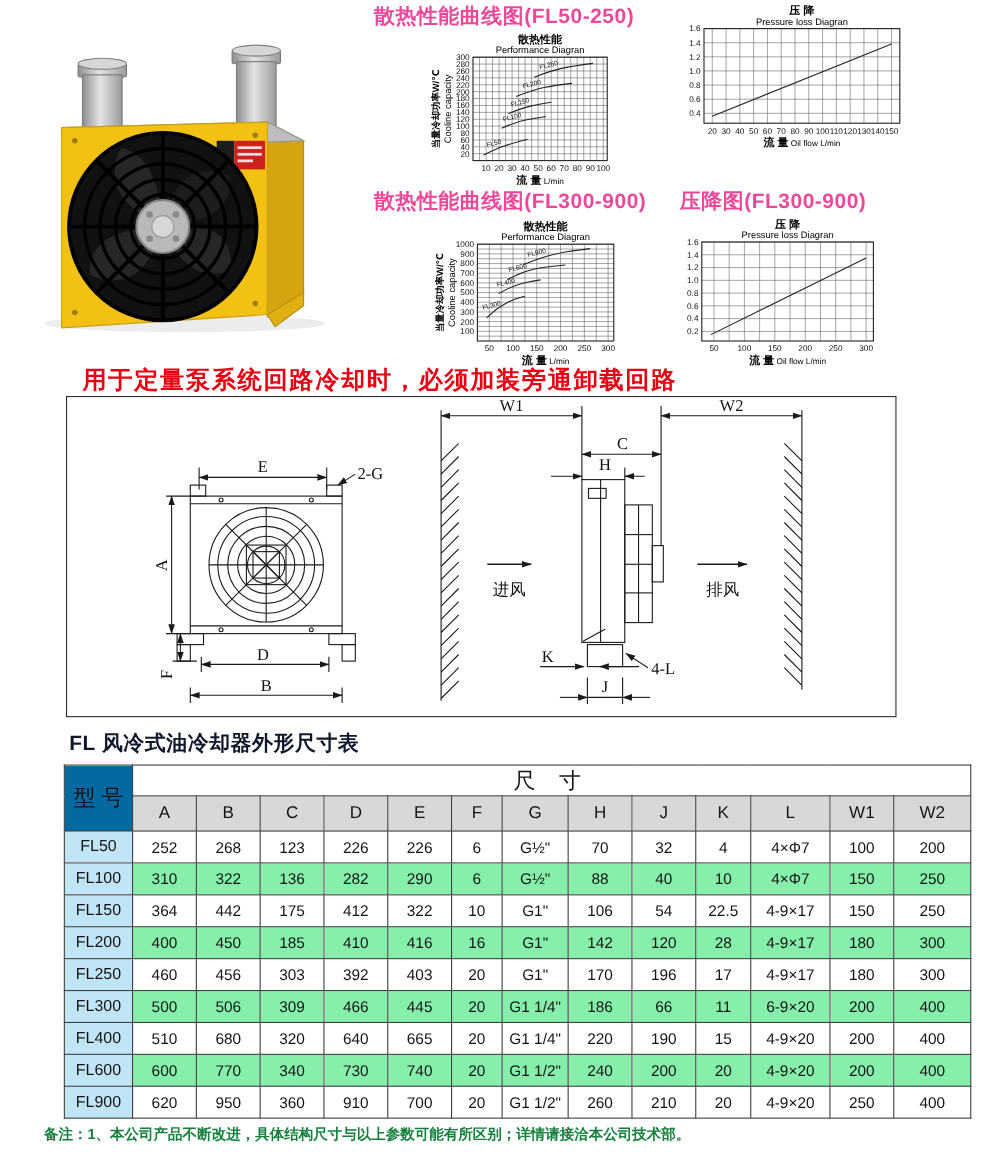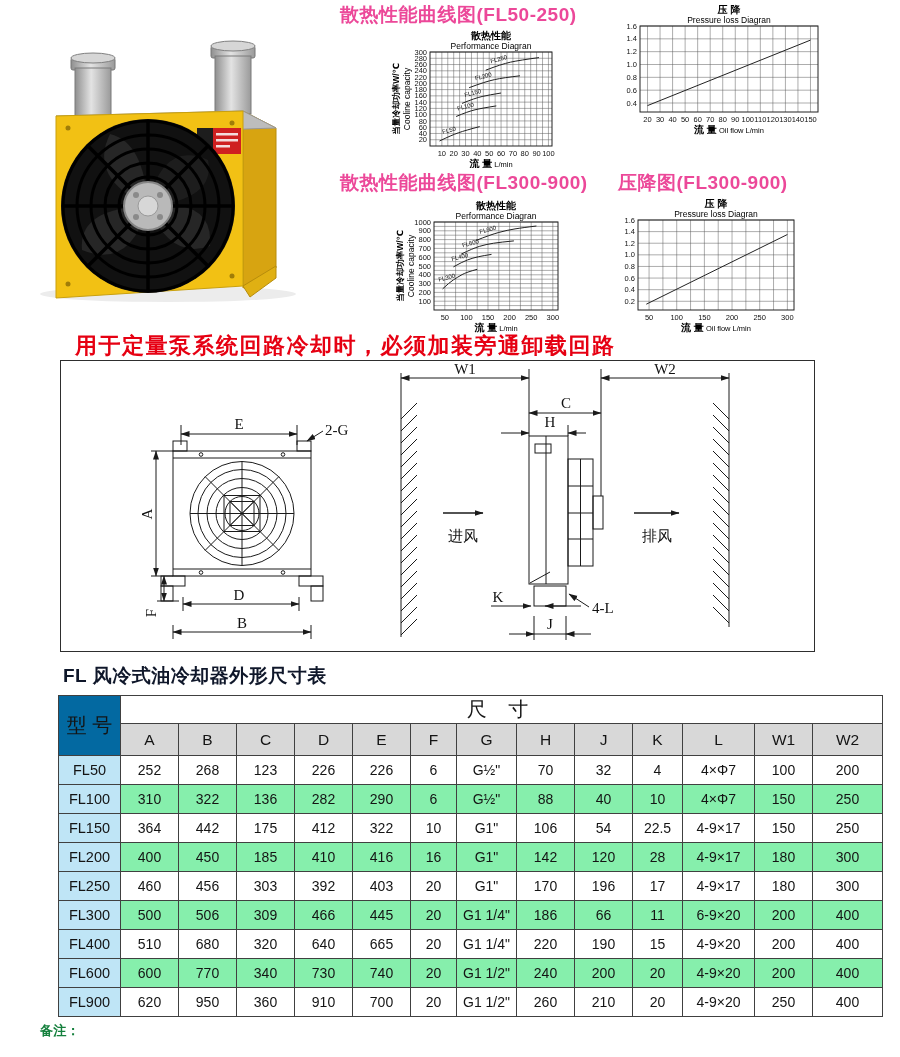--- a/index.html
+++ b/index.html
@@ -677,14 +677,15 @@
         <td>4-9×20</td>
         <td>250</td>
         <td>400</td>
       </tr>
     </tbody>
 </table>
 
 <div class="notes">
   <span>备注：</span>
   <span>
+    <div>1、本公司产品不断改进，具体结构尺寸与以上参数可能有所区别；详情请接洽本公司技术部。</div>
   </span>
 </div>
 
 </body></html>

